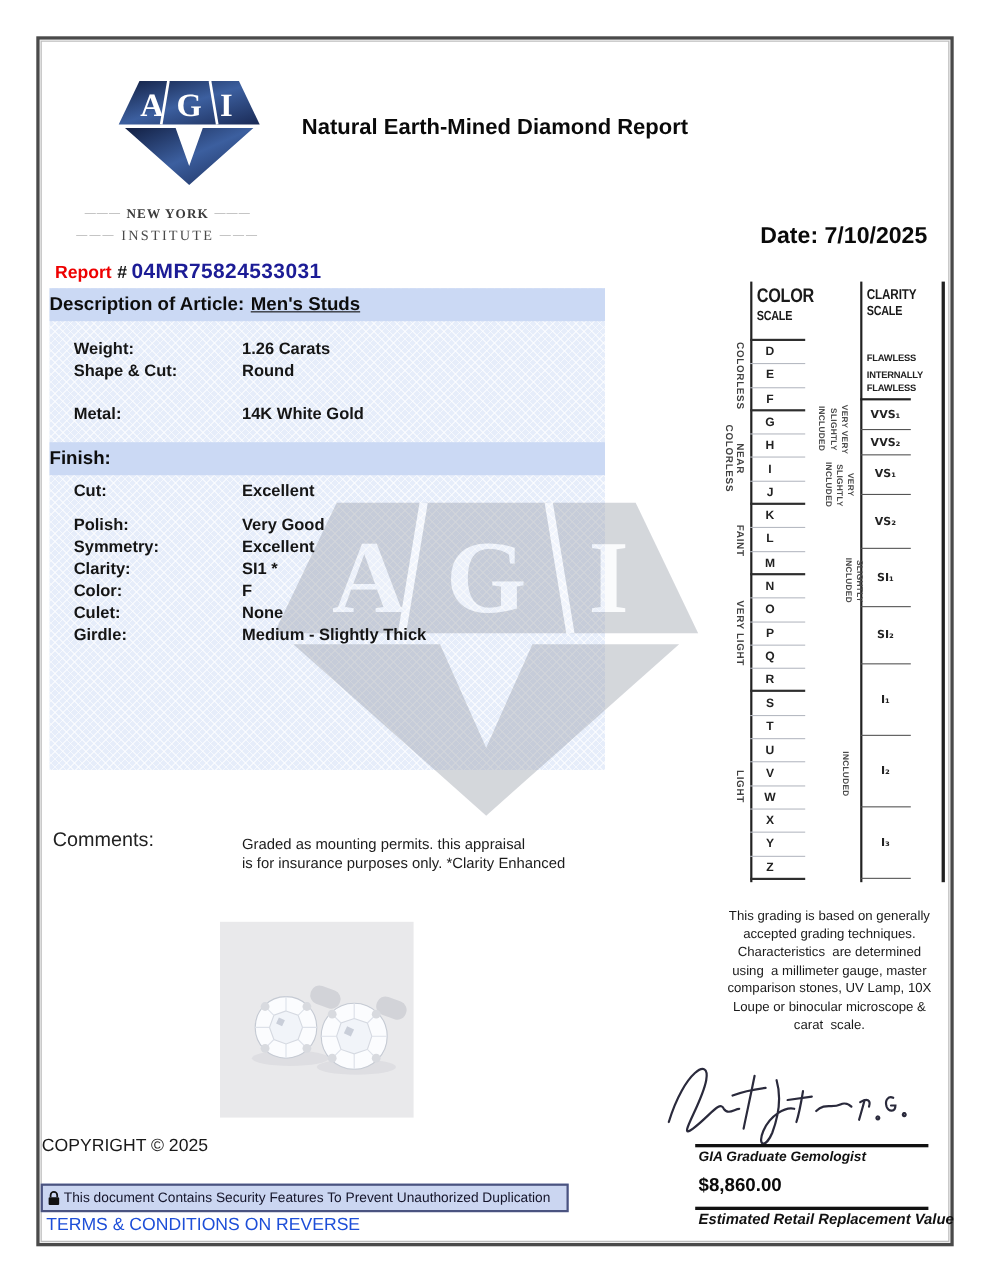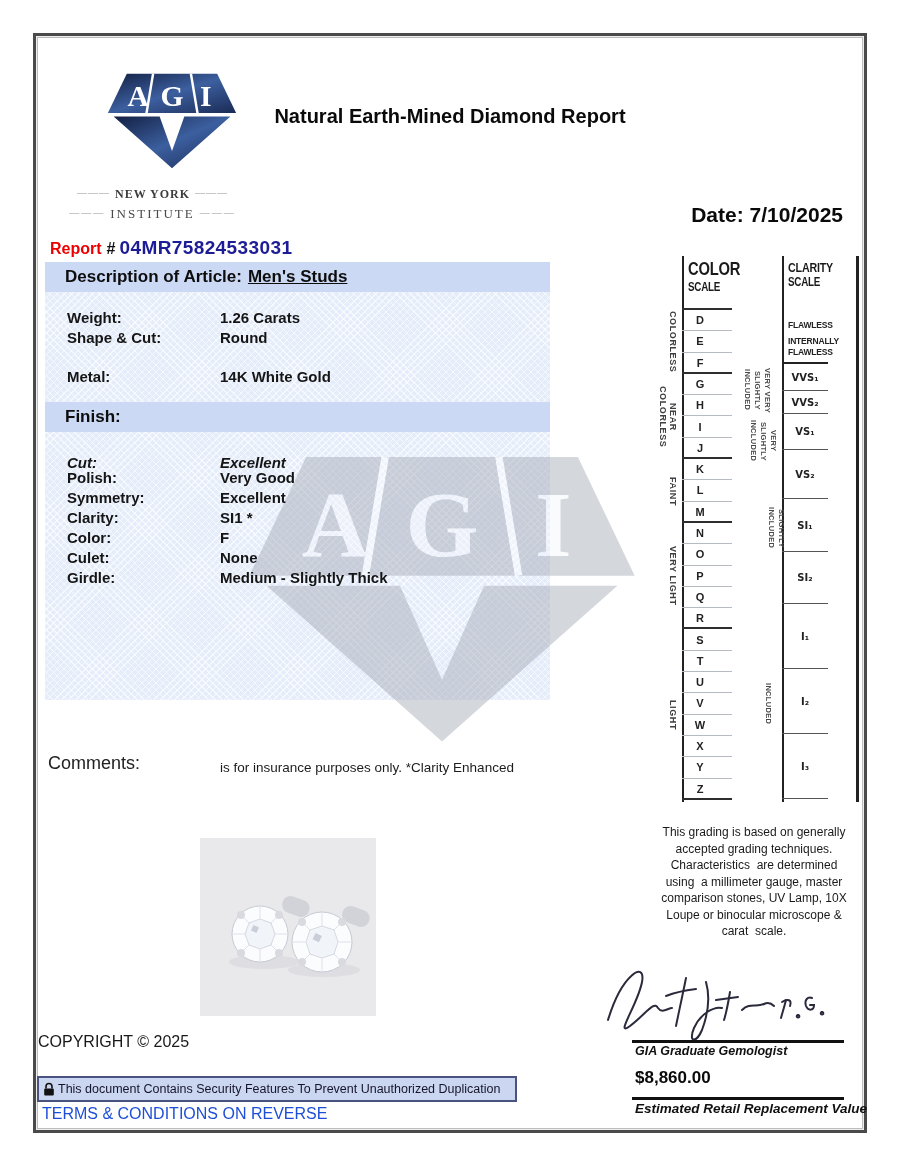--- a/index.html
+++ b/index.html
@@ -21,21 +21,21 @@
   .logo-line2{top:186px;font-size:17px;font-weight:bold;color:#26427c;font-variant:small-caps;letter-spacing:.5px;}
   .logo-line3{top:206px;font-size:13px;color:#4a4a4a;letter-spacing:2px;}
   .logo-rule{color:#9a9a9a;font-weight:normal;margin:0 5px;font-size:10px;vertical-align:2px;}
   
   .panel{left:45px;top:262px;width:505px;height:438px;background:#e6edfa;}
   .hatch{background-image:
      repeating-linear-gradient(45deg,rgba(255,255,255,.6) 0 1px,rgba(0,0,0,0) 1px 5px),
      repeating-linear-gradient(-45deg,rgba(255,255,255,.6) 0 1px,rgba(0,0,0,0) 1px 5px);}
   .panel-band{position:absolute;left:0;width:505px;height:30px;background:#cbd9f4;
      display:flex;align-items:center;font-size:17px;font-weight:bold;color:#0d0d0d;padding:0;box-sizing:border-box;}
-  .panel-band .band-inner{padding-left:20px;}
+  .panel-band .band-inner{padding-left:0;}
   .article-name{text-decoration:underline;margin-left:6px;}
   .spec-row{position:absolute;left:22px;width:475px;height:20px;font-size:15px;font-weight:bold;color:#151515;z-index:3;}
   .spec-label{display:inline-block;width:153px;}
   
   .watermark{left:232px;top:452px;width:420px;height:292px;opacity:.42;z-index:1;pointer-events:none;}
   
   .comments-label{left:48px;top:753px;font-size:18px;color:#222;}
   .comments-text{left:220px;top:759px;width:330px;font-size:13.5px;color:#1c1c1c;line-height:17px;white-space:pre-wrap;}
   
   .scale-vline{position:absolute;width:2px;background:#222;}
@@ -119,42 +119,42 @@
     </div>
     <div>
         <div class="spec-row" style="top: 47px;"><span class="spec-label">Weight:</span><span>1.26 Carats</span></div>
         <div class="spec-row" style="top: 67px;"><span class="spec-label">Shape &amp; Cut:</span><span>Round</span></div>
         <div class="spec-row" style="top: 106px;"><span class="spec-label">Metal:</span><span>14K White Gold</span></div>
       </div>
     <div class="panel-band hatch" style="top:140px;">
       <span class="band-inner">Finish:</span>
     </div>
     <div>
-        <div class="spec-row" style="top: 192px; font-style: italic;"><span class="spec-label">Cut:</span><span>Excellent</span></div>
+        <div class="spec-row" style="top: 176px;"><span class="spec-label">Cut:</span><span>Excellent</span></div>
         <div class="spec-row" style="top: 207px;"><span class="spec-label">Polish:</span><span>Very Good</span></div>
         <div class="spec-row" style="top: 227px;"><span class="spec-label">Symmetry:</span><span>Excellent</span></div>
         <div class="spec-row" style="top: 247px;"><span class="spec-label">Clarity:</span><span>SI1 *</span></div>
         <div class="spec-row" style="top: 267px;"><span class="spec-label">Color:</span><span>F</span></div>
         <div class="spec-row" style="top: 287px;"><span class="spec-label">Culet:</span><span>None</span></div>
         <div class="spec-row" style="top: 307px;"><span class="spec-label">Girdle:</span><span>Medium - Slightly Thick</span></div>
       </div>
   </div>
 
   <svg class="abs watermark" width="420" height="292" viewBox="0 0 170 118" preserveAspectRatio="none">
     <polygon points="30,2 140,2 163,50 7,50" fill="#9ba1ac"></polygon>
     <line x1="62" y1="2" x2="54" y2="50" stroke="#fff" stroke-width="3"></line>
     <line x1="108" y1="2" x2="116" y2="50" stroke="#fff" stroke-width="3"></line>
     <path d="M14,54 L68,54 L85,92 L102,54 L156,54 L85,117 Z" fill="#9ba1ac"></path>
     <text x="42" y="42" font-family="Liberation Serif,serif" font-size="38" font-weight="bold" fill="#f4f6fa" text-anchor="middle">A</text>
     <text x="85" y="42" font-family="Liberation Serif,serif" font-size="38" font-weight="bold" fill="#f4f6fa" text-anchor="middle">G</text>
     <text x="130" y="42" font-family="Liberation Serif,serif" font-size="38" font-weight="bold" fill="#f4f6fa" text-anchor="middle">I</text>
   </svg>
 
   <div class="abs comments-label">Comments:</div>
-  <div class="abs comments-text"><div>is for insurance purposes only. *Clarity Enhanced</div></div>
+  <div class="abs comments-text"><div>Graded as mounting permits. this appraisal</div><div>is for insurance purposes only. *Clarity Enhanced</div></div>
 
   <div class="abs scale-vline" style="left:682px;top:256px;height:546px;"></div>
   <div class="abs cs-title cond">COLOR</div>
   <div class="abs cs-sub cond">SCALE</div>
   <div class="abs cs-grades">
       <div class="cs-cell" style="top: 0px; height: 21.3px;">D</div>
       <div class="cs-cell" style="top: 21.3px; height: 21.3px;">E</div>
       <div class="cs-cell heavy" style="top: 42.6px; height: 21.3px;">F</div>
       <div class="cs-group-label" style="top: 0px; height: 63.9px;">COLORLESS</div>
       <div class="cs-cell" style="top: 63.9px; height: 21.3px;">G</div>

